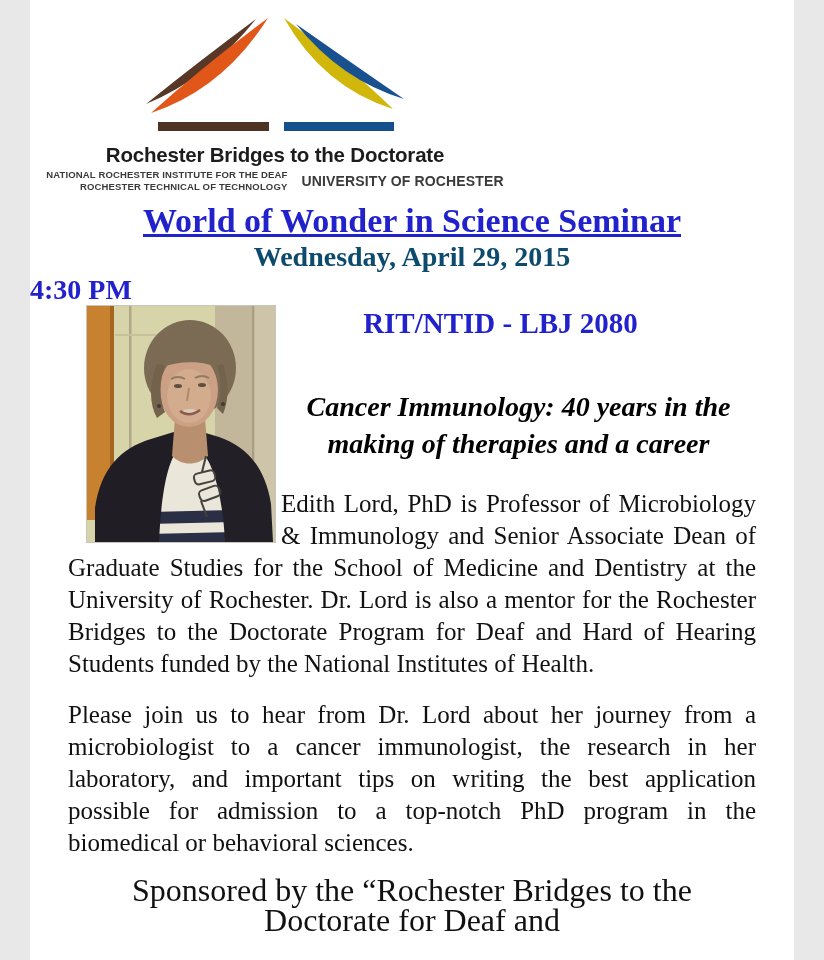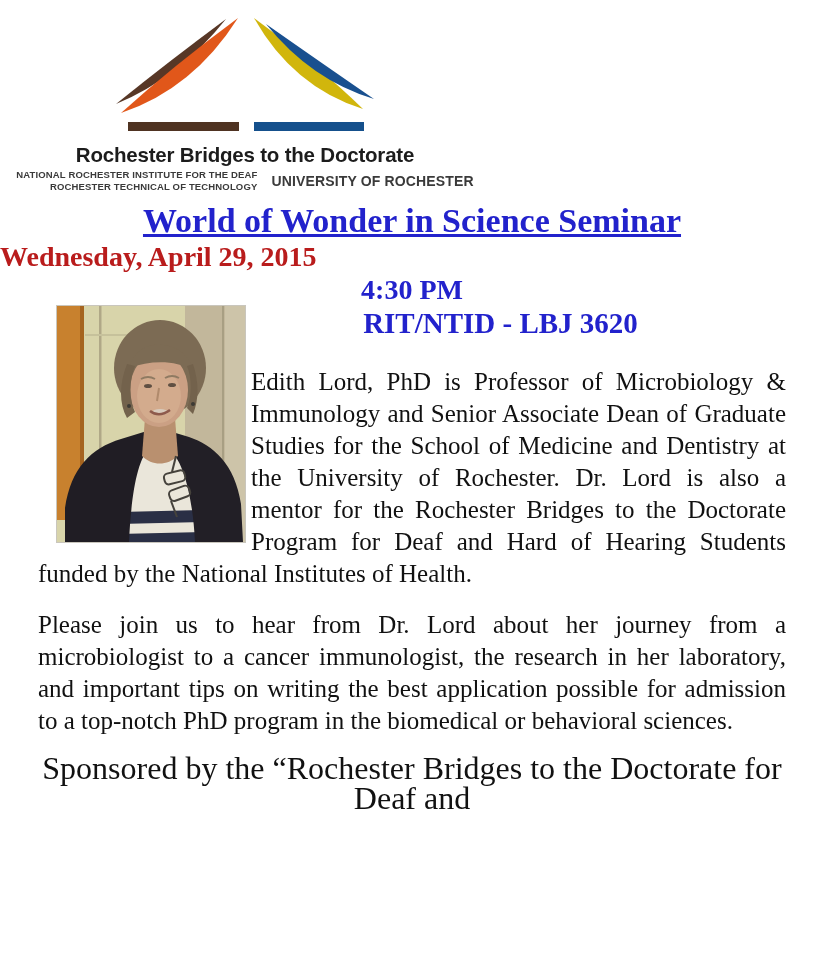--- a/index.html
+++ b/index.html
@@ -1,17 +1,17 @@
 <!DOCTYPE html>
 <html><head>
 <meta charset="utf-8">
 <style>
   html,body{margin:0;padding:0;background:#e8e8e8;}
   .page{
-    position:relative; width:824px; height:960px; margin:0 auto;
+    position:relative; width:764px; height:960px; margin:0 auto;
     background:#ffffff; overflow:hidden;
     font-family:"Liberation Serif","DejaVu Serif",serif; color:#111;
   }
   
   .logo-block{ margin:14px 0 0 59px; width:372px; text-align:center; }
   .logo-swoosh{ display:block; margin:0 auto; width:264px; height:126px; }
   .logo-title{
     font-family:"Liberation Sans","DejaVu Sans",sans-serif;
     font-weight:bold; font-size:20.5px; line-height:22px; letter-spacing:-0.2px;
     color:#1c1c1c; margin-top:4px; white-space:nowrap;
@@ -25,22 +25,22 @@
   .logo-divider{ width:1.5px; height:22px; background:#4a4a4a; }
   .logo-sub-right{
     font-family:"Liberation Sans","DejaVu Sans",sans-serif;
     font-weight:bold; font-size:14px; letter-spacing:0.15px; color:#3a3a3a; white-space:nowrap;
   }
   
   .seminar-title{
     margin:10px 0 0 0; text-align:center; color:#2222cc;
     font-weight:bold; font-size:34px; line-height:38px;text-decoration:underline;
   }
-  .seminar-date{ color:#b91c1c; font-weight:bold; font-size:28px; line-height:34px; }
-  .seminar-time{ text-align:center; color:#2222cc; font-weight:bold; font-size:28px; line-height:32px; }
+  .seminar-date{ text-align:center; color:#0c4a6e; font-weight:bold; font-size:28px; line-height:34px; }
+  .seminar-time{ text-align:left; color:#2222cc; font-weight:bold; font-size:28px; line-height:32px; }
   
   .flyer-body{ margin:0 38px; font-size:25px; line-height:32px; text-align:justify; }
   .photo-float{ float:left; width:188px; height:236px; margin:0 6px 0 19px; }
   .photo-float svg{ display:block; width:188px; height:236px; outline:1px solid #c9c6bd; }
   .location-line{
     text-align:center; color:#2222cc; font-weight:bold; font-size:29px; line-height:34px;
     padding-right:36px;
   }
   .talk-title{
     margin-top:48px; text-align:center; font-weight:bold; font-style:italic;
@@ -130,22 +130,26 @@
 
         <g stroke="#45423c" stroke-width="2" fill="none">
           <path d="M119,150 L115,166"></path>
           <rect x="107" y="166" width="21" height="11" rx="4" transform="rotate(-14 117 171)"></rect>
           <rect x="112" y="182" width="21" height="11" rx="4" transform="rotate(-20 122 187)"></rect>
           <path d="M114,195 L120,211"></path>
         </g>
       </svg>
     </div>
 
-    <div class="location-line">RIT/NTID - LBJ 3620</div>
+    <div class="location-line">RIT/NTID - LBJ 2080</div>
 
+    <div class="talk-title">
+      <div>Cancer Immunology: 40 years in the</div>
+      <div>making of therapies and a career</div>
+    </div>
 
     <p class="para para1">Edith Lord, PhD is Professor of Microbiology &amp; Immunology and Senior Associate Dean of Graduate Studies for the School of Medicine and Dentistry at the University of Rochester.  Dr. Lord is also a mentor for the Rochester Bridges to the Doctorate Program for Deaf and Hard of Hearing Students funded by the National Institutes of Health.</p>
     <p class="para para2">Please join us to hear from Dr. Lord about her journey from a microbiologist to a cancer immunologist, the research in her laboratory, and important tips on writing the best application possible for admission to a top-notch PhD program in the biomedical or behavioral sciences.</p>
 
     <div class="sponsor">
       <div>Sponsored by the “Rochester Bridges to the Doctorate for Deaf and</div>
     </div>
   </div>
 
 </div>

